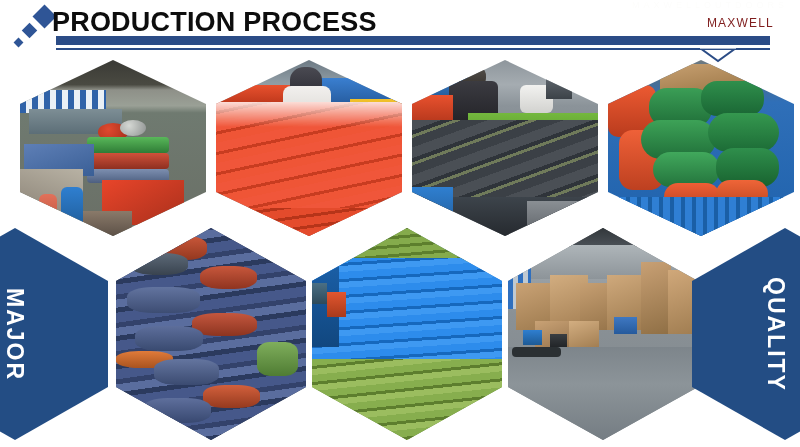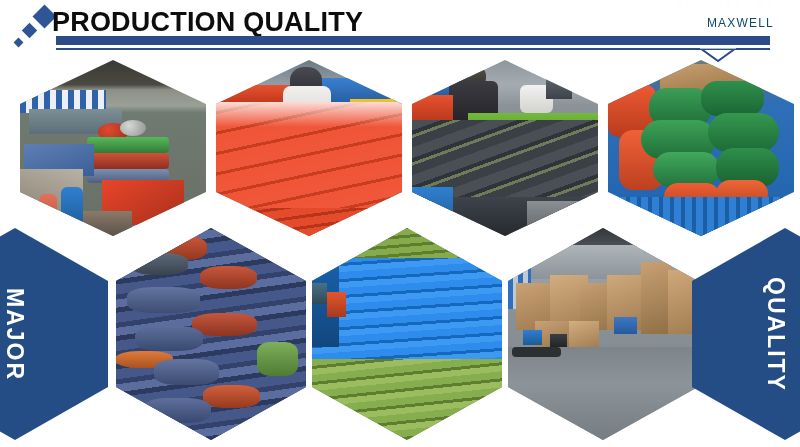--- a/index.html
+++ b/index.html
@@ -27,21 +27,21 @@
   .dia.d3{width:7px;height:7px;left:1px;top:33px;background:#2f5596;}
 
   .title{
     position:absolute;left:52px;top:7px;
     font-size:27px;font-weight:bold;color:#0d0d0d;
     letter-spacing:0.2px;line-height:30px;white-space:nowrap;
   }
 
   .brand{
     position:absolute;right:26px;top:16px;
-    font-size:12px;color:#0c4a6e;letter-spacing:1.2px;
+    font-size:12px;color:#7f1d1d;letter-spacing:1.2px;
     font-weight:normal;white-space:nowrap;
   }
 
   .bar{
     position:absolute;left:56px;top:36px;
     width:714px;height:9px;background:#2b4c86;
   }
   .barline{
     position:absolute;left:56px;top:48px;
     width:714px;height:2px;background:#2b4c86;
@@ -92,21 +92,21 @@
   <div class="header">
 
     <div class="watermark">MAXWELLOUTDOORS</div>
 
     <div class="diamonds">
       <span class="dia d1"></span>
       <span class="dia d2"></span>
       <span class="dia d3"></span>
     </div>
 
-    <div class="title">PRODUCTION QUALITY</div>
+    <div class="title">PRODUCTION PROCESS</div>
 
     <div class="brand">MAXWELL</div>
 
     <div class="bar"></div>
     <div class="barline"></div>
     <div class="notch">
       <svg width="36" height="16" viewBox="0 0 36 16">
         <polyline points="0,1 18,14 36,1" fill="none" stroke="#2b4c86" stroke-width="2"></polyline>
         <rect x="0" y="0" width="36" height="1.6" fill="#ffffff"></rect>
       </svg>

